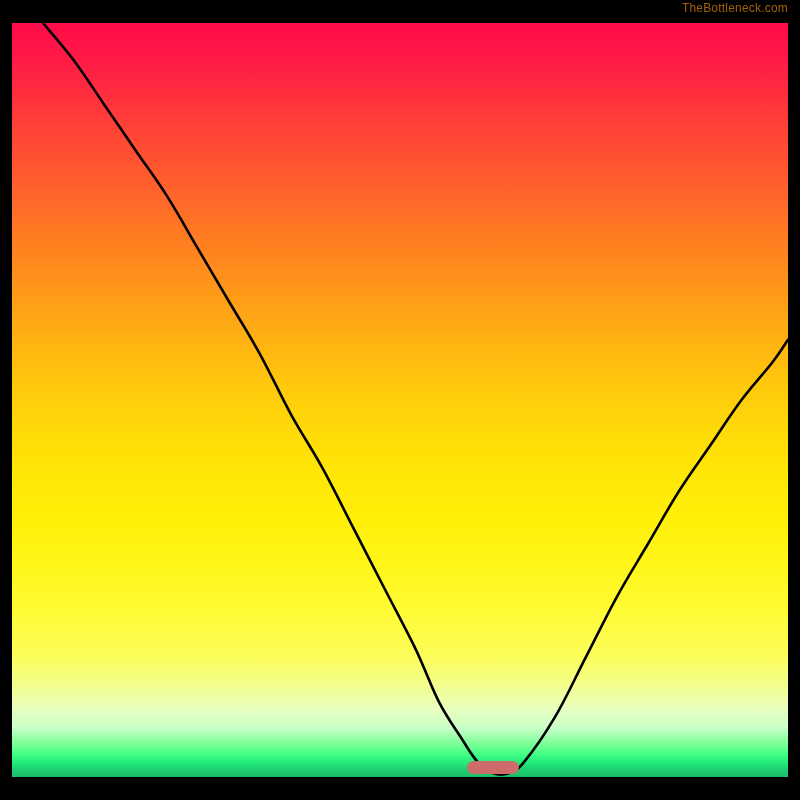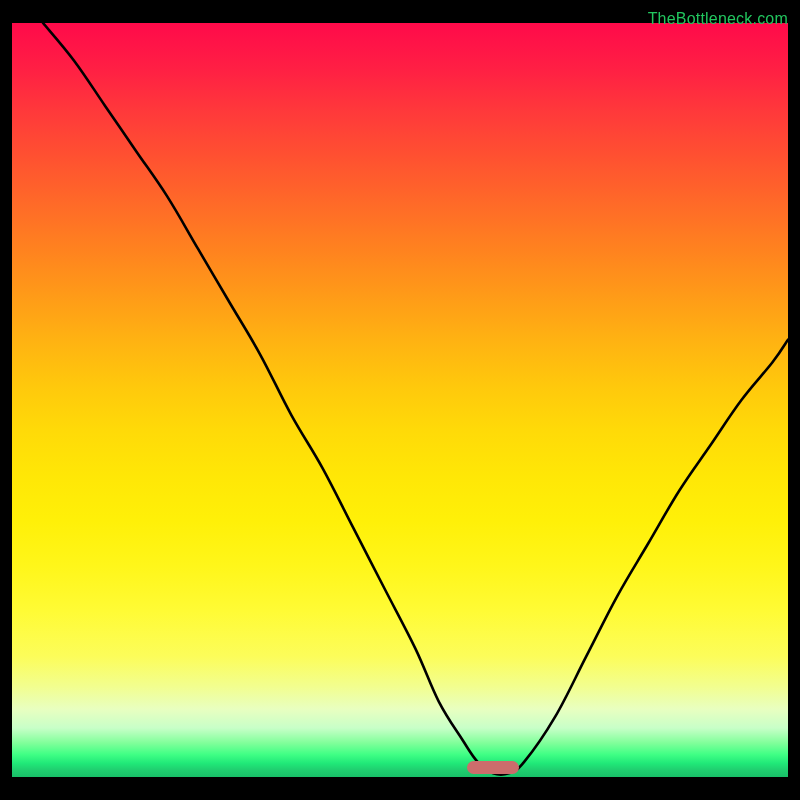--- a/index.html
+++ b/index.html
@@ -58,25 +58,25 @@
   }
   .min-marker {
     position: absolute;
     width: 52px;
     height: 13px;
     background: #cc6d6c;
     border-radius: 7px;
   }
   .attribution {
     position: absolute;
-    top: 10px;
+    top: 1px;
     right: 12px;
     font-family: Arial, Helvetica, sans-serif;
-    font-size: 16px;
-    color: #22c55e;
+    font-size: 12px;
+    color: #a16207;
     font-weight: 500;
     letter-spacing: 0.2px;
   }
 </style>
 </head>
 <body>
 
 <div class="chart-container">
 
   <div class="plot-area">

